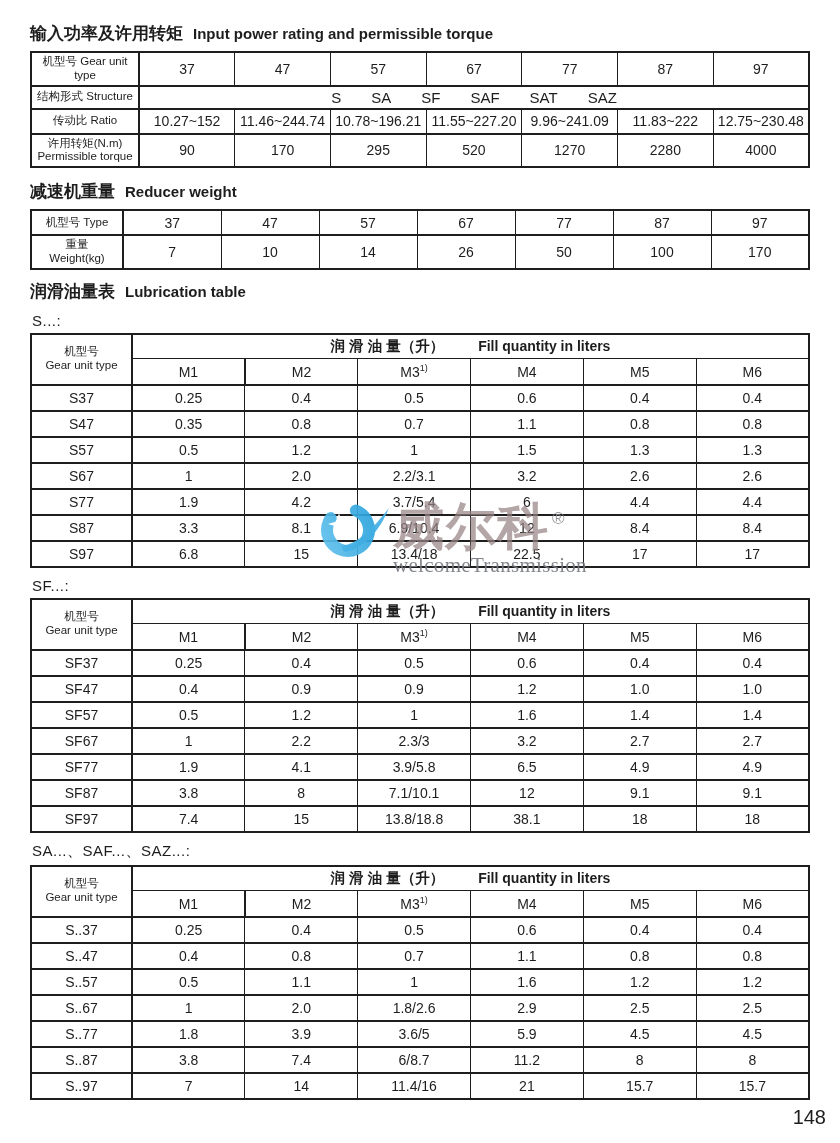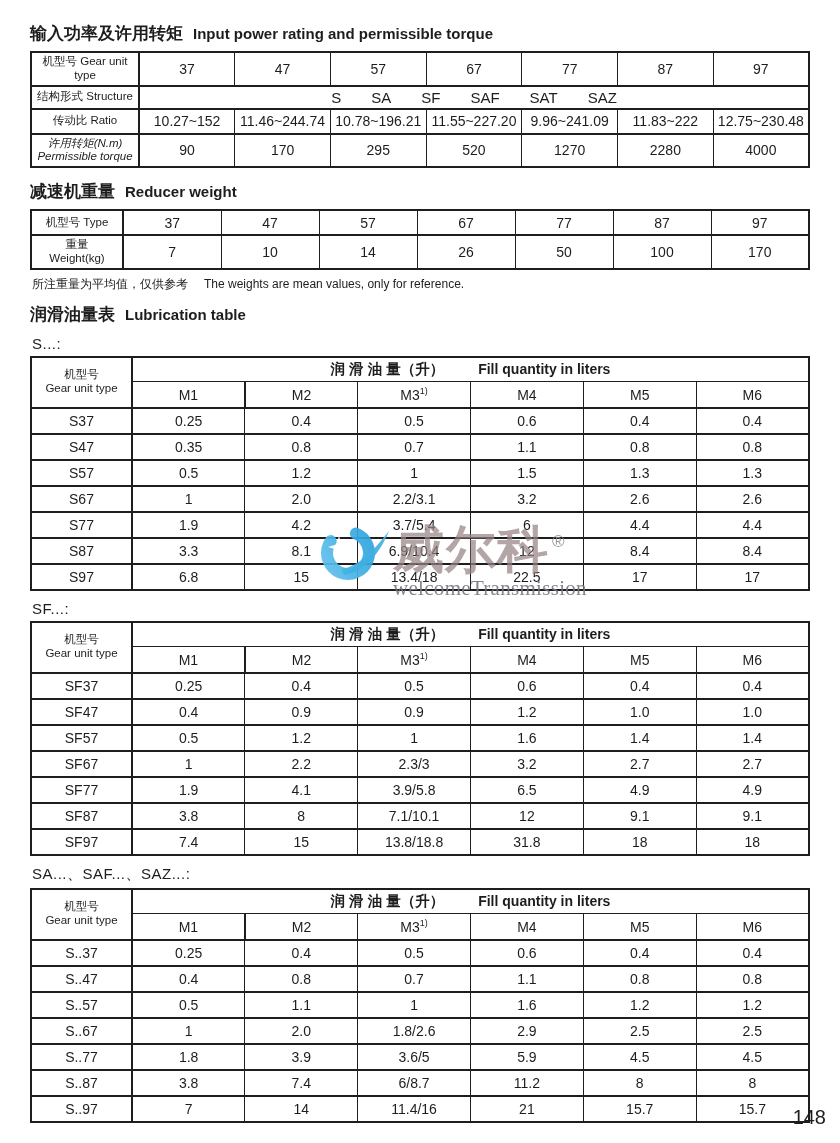--- a/index.html
+++ b/index.html
@@ -117,21 +117,21 @@
           <td class="lbl" style="height: 25px;">传动比  Ratio</td>
           <td>10.27~152</td>
           <td>11.46~244.74</td>
           <td>10.78~196.21</td>
           <td>11.55~227.20</td>
           <td>9.96~241.09</td>
           <td>11.83~222</td>
           <td>12.75~230.48</td>
         </tr>
         <tr>
-          <td class="lbl" style="height: 32px; font-style: italic;">
+          <td class="lbl" style="height: 32px;">
             <span class="l2">许用转矩(N.m)</span>
             <span class="l2">Permissible torque</span>
           </td>
           <td>90</td>
           <td>170</td>
           <td>295</td>
           <td>520</td>
           <td>1270</td>
           <td>2280</td>
           <td>4000</td>
@@ -165,23 +165,20 @@
           <td>7</td>
           <td>10</td>
           <td>14</td>
           <td>26</td>
           <td>50</td>
           <td>100</td>
           <td>170</td>
         </tr>
       </tbody>
   </table>
-  <div class="note">
-    <span>所注重量为平均值，仅供参考</span><span class="en">The weights are mean values, only for reference.</span>
-  </div>
 
   <div class="sec-title" style="margin-top:10px; margin-bottom:0">
     <span>润滑油量表</span><span class="en">Lubrication table</span>
   </div>
 
   <div id="lube-container">
       <div class="subtable">
         <div class="caption">S...:</div>
         <table class="spec lube">
           <colgroup>
@@ -360,21 +357,21 @@
               <td>7.1/10.1</td>
               <td>12</td>
               <td>9.1</td>
               <td>9.1</td>
             </tr>
             <tr>
               <td>SF97</td>
               <td>7.4</td>
               <td>15</td>
               <td>13.8/18.8</td>
-              <td>31.8</td>
+              <td>38.1</td>
               <td>18</td>
               <td>18</td>
             </tr>
           </tbody>
         </table>
       </div>
       <div class="subtable">
         <div class="caption">SA...、SAF...、SAZ...:</div>
         <table class="spec lube">
           <colgroup>

